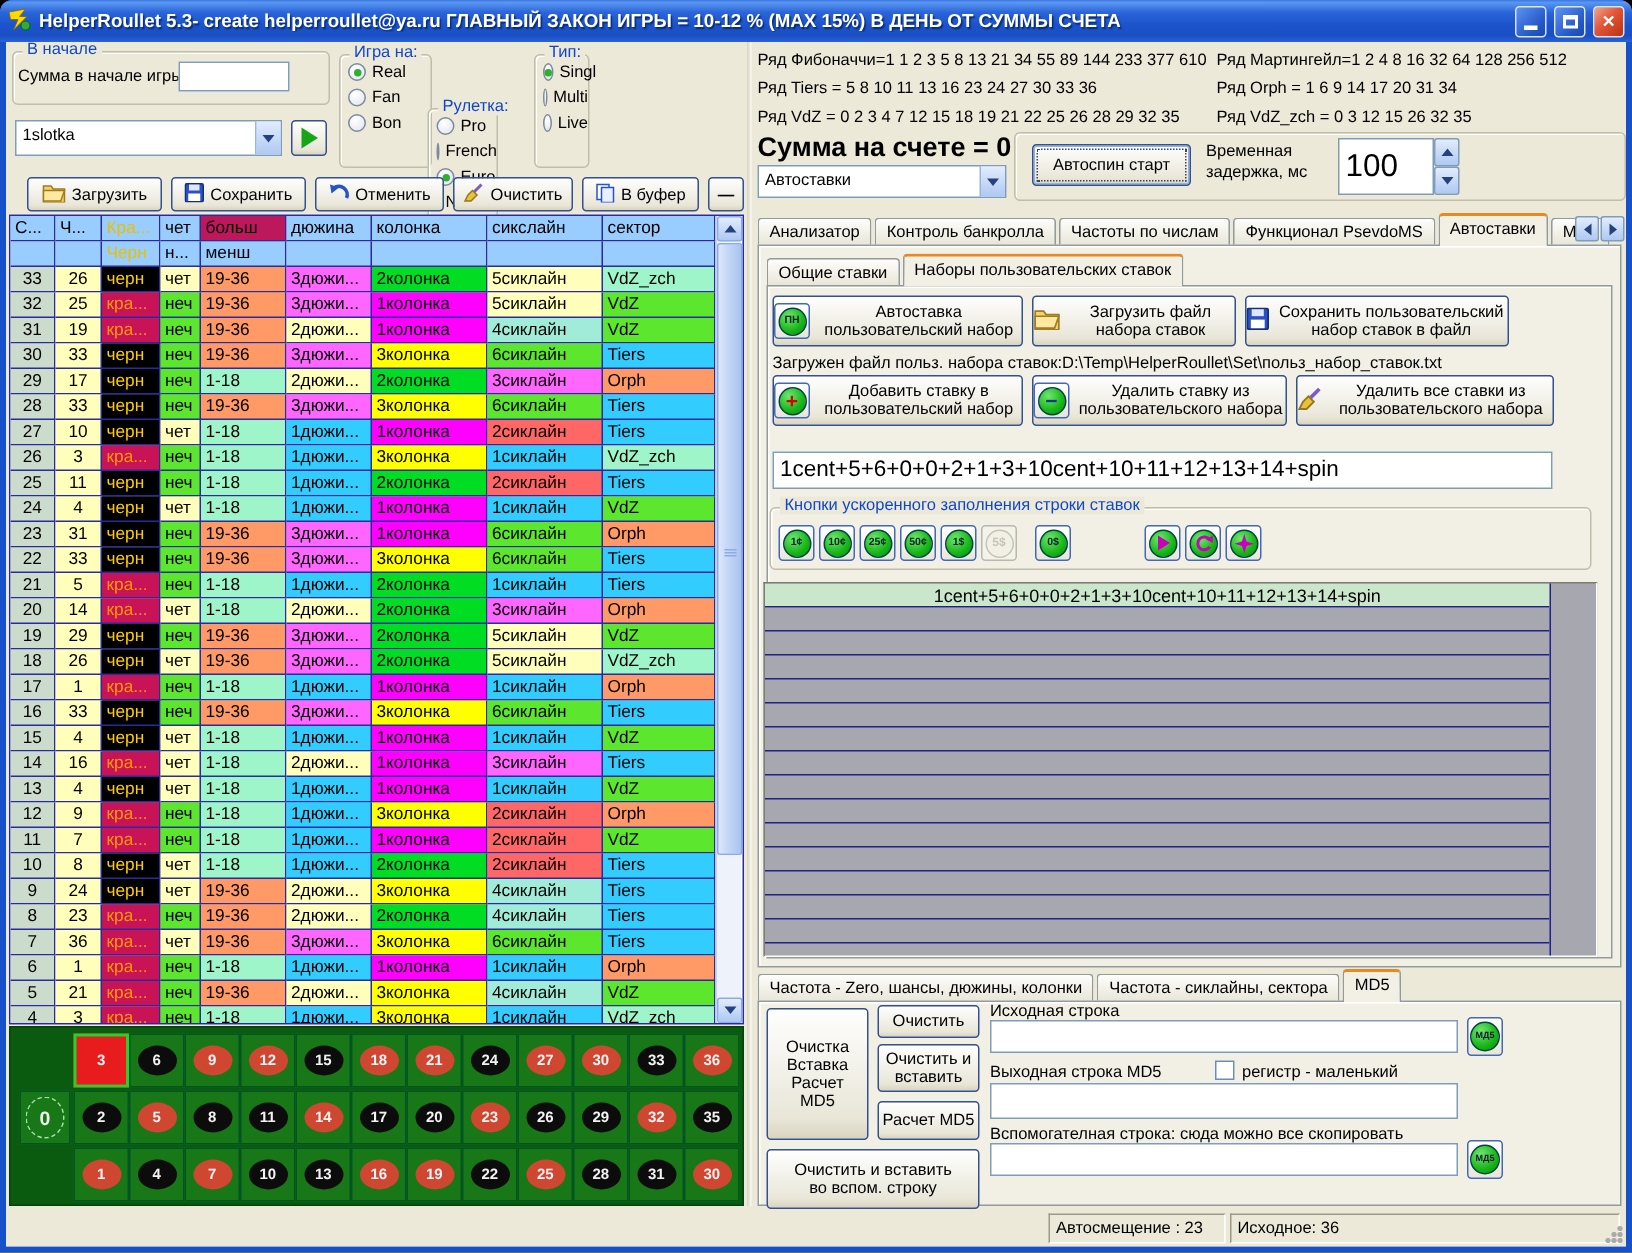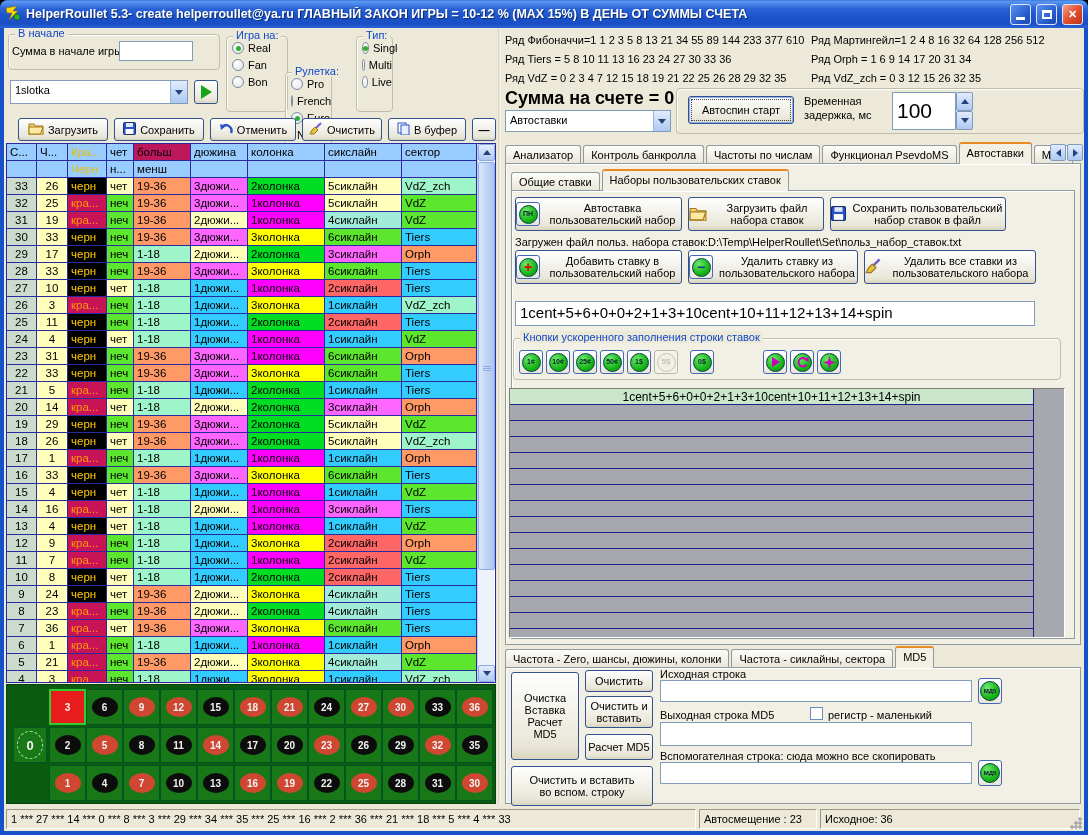--- a/index.html
+++ b/index.html
@@ -853,19 +853,18 @@
     <div class="label" style="left:824px;top:681px;">регистр  - маленький</div>
     <div class="textbox" style="left:656px;top:694px;width:312px;height:24px;"></div>
 
     <div class="label" style="left:656px;top:722px;">Вспомогателная строка: сюда можно все скопировать</div>
     <div class="textbox" style="left:656px;top:734px;width:312px;height:22px;"></div>
     <div class="md5chip" style="left:974px;top:732px;">
         <span class="c">МД5</span>
       </div>
 
     <div class="statusbar">
-      <div class="status-cell" style="left:2px;width:690px;">1 *** 27 *** 14 *** 0 *** 8 *** 3 *** 29 *** 34 *** 35 *** 25 *** 16 *** 2 *** 36 *** 21 *** 18 *** 5 *** 4 *** 33</div>
       <div class="status-cell" style="left:695px;width:118px;">Автосмещение : 23</div>
       <div class="status-cell" style="left:816px;width:260px;">Исходное: 36</div>
       <span class="grip"></span>
     </div>
   </div>
 </div>
 
 </body></html>

